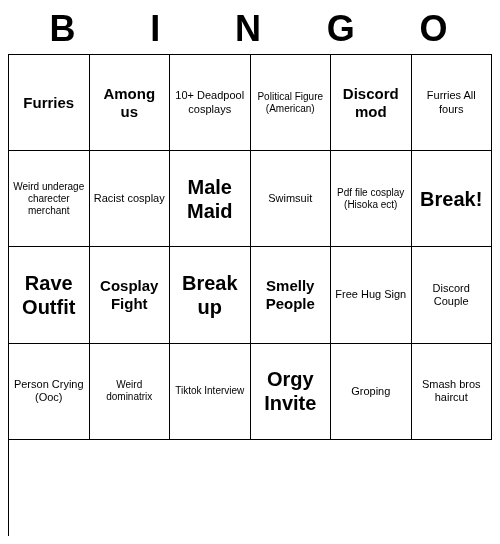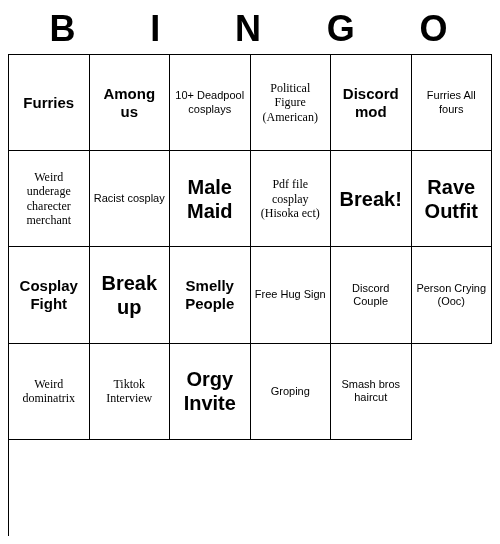--- a/index.html
+++ b/index.html
@@ -71,22 +71,21 @@
     .font-medium {
       font-size: 15px;
       font-weight: bold;
     }
 
     .font-small {
       font-size: 11px;
     }
 
     .font-xsmall {
-      font-size: 12px;
-      font-family: Liberation Serif, serif;
+      font-size: 10px;
     }
   </style>
 </head>
 <body>
 
 <div class="bingo-title">
   <span>B</span>
   <span>I</span>
   <span>N</span>
   <span>G</span>
@@ -113,20 +112,23 @@
       <span class="cell-text font-small">Furries All fours</span>
     </div>
     <div class="bingo-cell">
       <span class="cell-text font-xsmall">Weird underage charecter merchant</span>
     </div>
     <div class="bingo-cell">
       <span class="cell-text font-small">Racist cosplay</span>
     </div>
     <div class="bingo-cell">
       <span class="cell-text font-large">Male Maid</span>
+    </div>
+    <div class="bingo-cell">
+      <span class="cell-text font-small">Swimsuit</span>
     </div>
     <div class="bingo-cell">
       <span class="cell-text font-xsmall">Pdf file cosplay (Hisoka ect)</span>
     </div>
     <div class="bingo-cell">
       <span class="cell-text font-large">Break!</span>
     </div>
     <div class="bingo-cell">
       <span class="cell-text font-large">Rave Outfit</span>
     </div>

